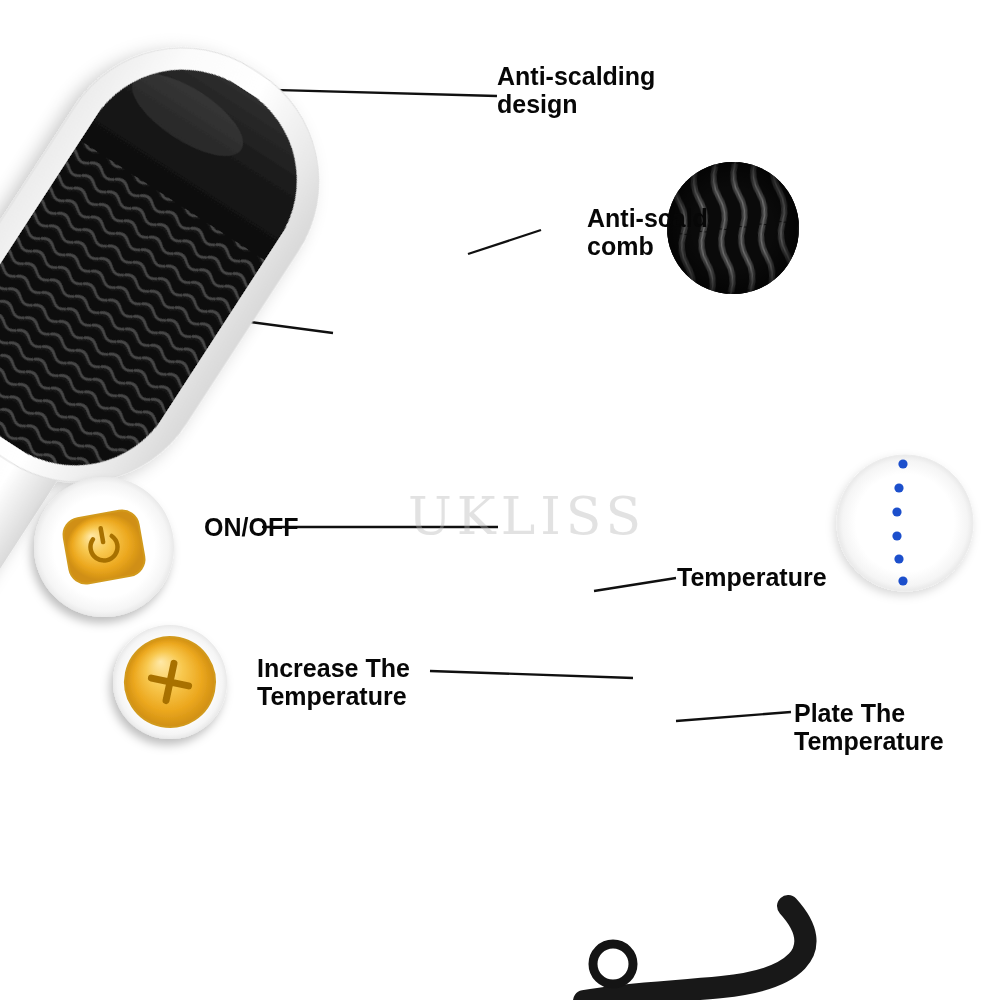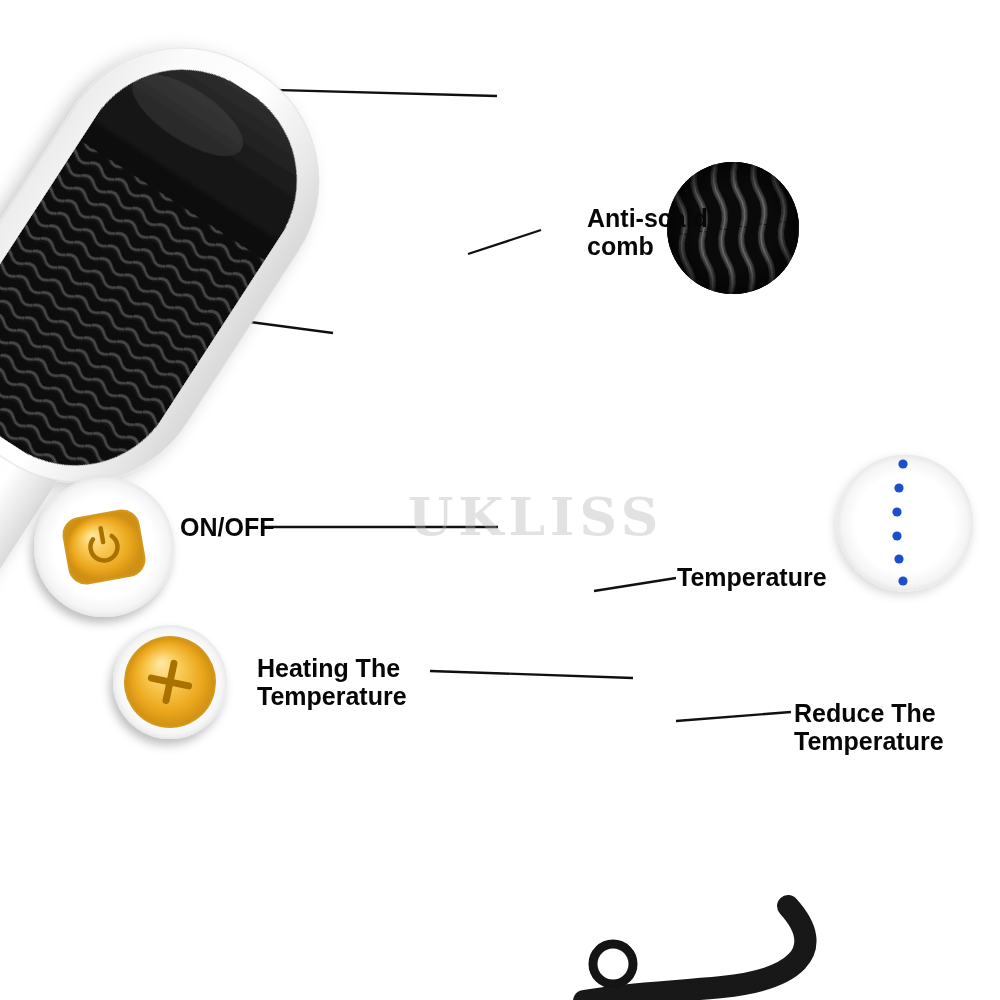--- a/index.html
+++ b/index.html
@@ -1,20 +1,20 @@
 <!DOCTYPE html>
 <html><head>
 <meta charset="utf-8">
 <style>
   html,body{margin:0;padding:0;background:#ffffff;}
   .stage{position:relative;width:1000px;height:1000px;background:#ffffff;overflow:hidden;
          font-family:"Liberation Sans",sans-serif;}
   .stage svg{position:absolute;left:0;top:0;}
   .label{position:absolute;font-weight:bold;font-size:25px;line-height:1.12;color:#070707;white-space:nowrap;}
-  .watermark{position:absolute;left:408px;top:486px;font-family:"DejaVu Serif",serif;font-weight:bold;
+  .watermark{position:absolute;left:408px;top:486px;font-family:"DejaVu Serif",serif;font-weight:normal;
              font-size:52px;letter-spacing:5px;color:rgba(178,178,178,0.38);pointer-events:none;}
 </style>
 </head>
 <body>
 
 <div class="stage">
 
   <svg width="1000" height="1000" viewBox="0 0 1000 1000">
     <defs>
       <linearGradient id="bodyGrad" gradientUnits="userSpaceOnUse" x1="-133" y1="0" x2="133" y2="0">
@@ -166,40 +166,44 @@
         <circle cx="-8" cy="-11" r="4.6"></circle>
         <circle cx="-8" cy="13" r="4.6"></circle>
         <circle cx="-6" cy="36" r="4.6"></circle>
         <circle cx="-2" cy="58" r="4.6"></circle>
       </g>
     </g>
   </svg>
 
   <div class="watermark">UKLISS</div>
 
+  <div class="label" style="left:497px;top:62px;">
+    <div>Anti-scalding</div>
+    <div>design</div>
+  </div>
 
   <div class="label" style="left:544px;top:204px;margin-left:43px;">
     <div>Anti-scald</div>
     <div>comb</div>
   </div>
 
   <div class="label" style="left:60px;top:288px;">
   </div>
 
-  <div class="label" style="left:180px;top:513px;">
+  <div class="label" style="left:204px;top:513px;">
     <div>ON/OFF</div>
   </div>
 
   <div class="label" style="left:677px;top:563px;">
     <div>Temperature</div>
   </div>
 
   <div class="label" style="left:257px;top:654px;">
-    <div>Heating The</div>
+    <div>Increase The</div>
     <div>Temperature</div>
   </div>
 
   <div class="label" style="left:794px;top:699px;">
-    <div>Reduce The</div>
+    <div>Plate The</div>
     <div>Temperature</div>
   </div>
 
 </div>
 
 </body></html>

